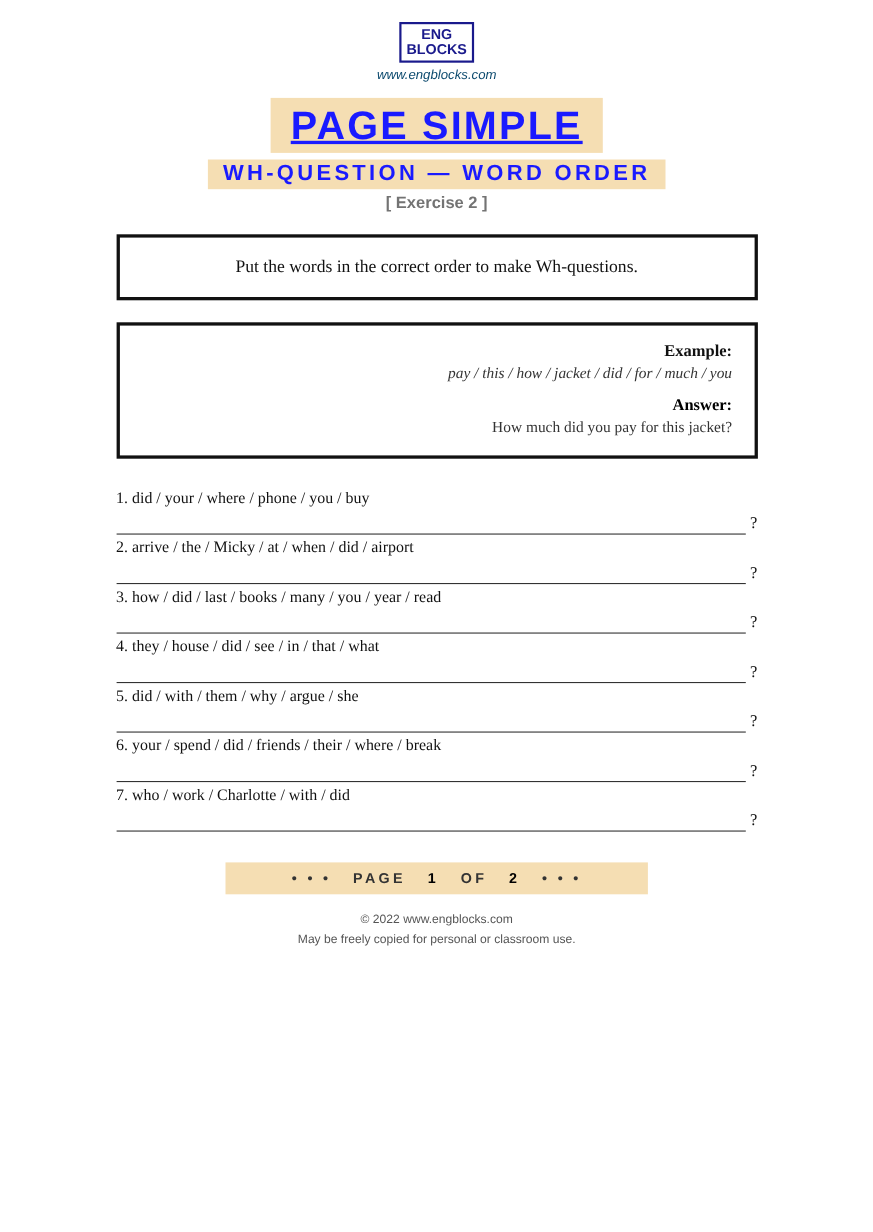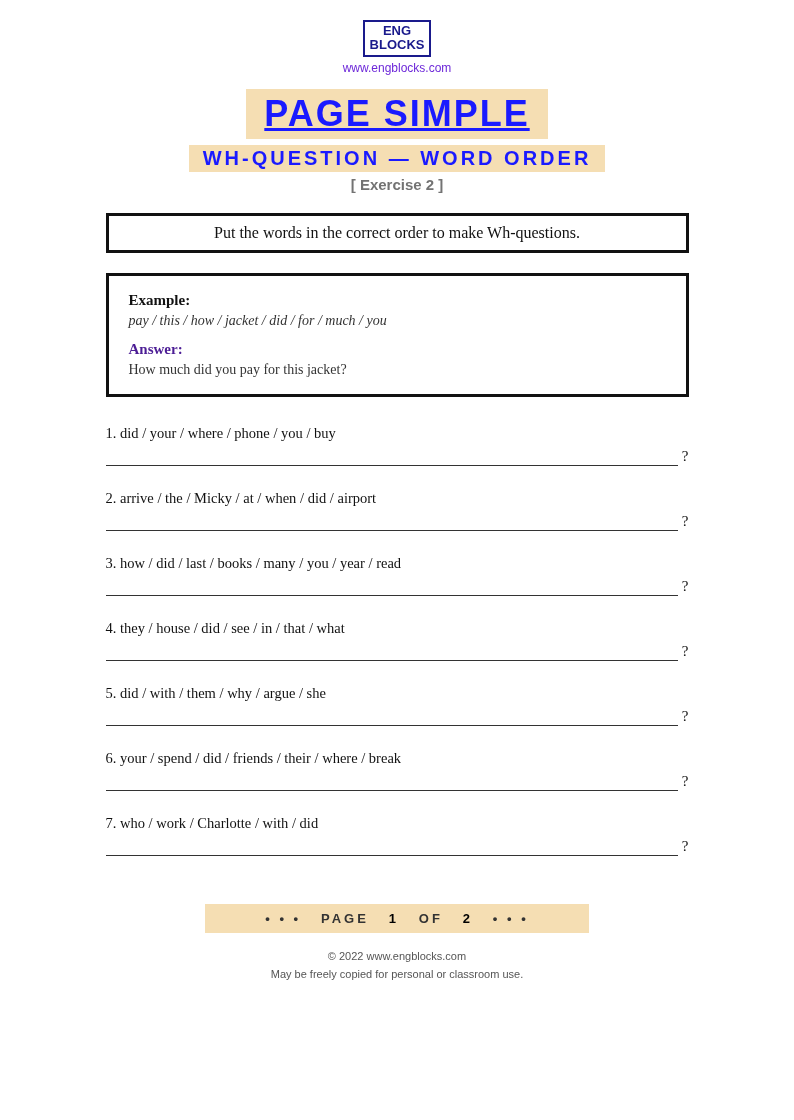--- a/index.html
+++ b/index.html
@@ -40,22 +40,23 @@
       text-align: center;
       border: 2px solid #1a1a8c;
       padding: 2px 5px;
     }
     .logo-text span {
       display: block;
     }
     .website {
       font-family: Arial, sans-serif;
       font-size: 12px;
-      color: #6d28d9;
+      color: #0c4a6e;
       margin-bottom: 14px;
+      font-style: italic;
     }
 
     
     .main-title {
       font-family: Arial, sans-serif;
       font-size: 36px;
       font-weight: 900;
       color: #1a1aff;
       background-color: #f5deb3;
       padding: 4px 18px;
@@ -79,67 +80,68 @@
       font-size: 15px;
       color: #737373;
       font-weight: bold;
       margin-bottom: 20px;
     }
 
     
     .instruction-box {
       width: 100%;
       border: 3px solid #111;
-      padding: 8px 20px;
+      padding: 18px 20px;
       text-align: center;
       margin-bottom: 20px;
       background: #fff;
     }
     .instruction-box p {
       font-size: 16px;
       color: #111;
     }
 
     
     .example-box {
       width: 100%;
       border: 3px solid #111;
       padding: 16px 20px 16px 20px;
       margin-bottom: 28px;
       background: #fff;
+      text-align: right;
     }
     .example-label {
       font-weight: bold;
       font-size: 15px;
       color: #111;
       margin-bottom: 4px;
     }
     .example-words {
       font-size: 14px;
       color: #333;
       margin-bottom: 12px;
       font-style: italic;
     }
     .answer-label {
       font-weight: bold;
       font-size: 15px;
-      color: #4c1d95;
+      color: #000000;
       margin-bottom: 4px;
     }
     .answer-text {
       font-size: 14px;
       color: #333;
     }
 
     
     .questions {
       width: 100%;
     }
     .question-item {
-      margin-bottom: 24px;
+      margin-bottom: 4px;
     }
     .question-text {
       font-size: 14.5px;
       color: #111;
       margin-bottom: 6px;
     }
     .answer-line-row {
       display: flex;
       align-items: center;
       width: 100%;

